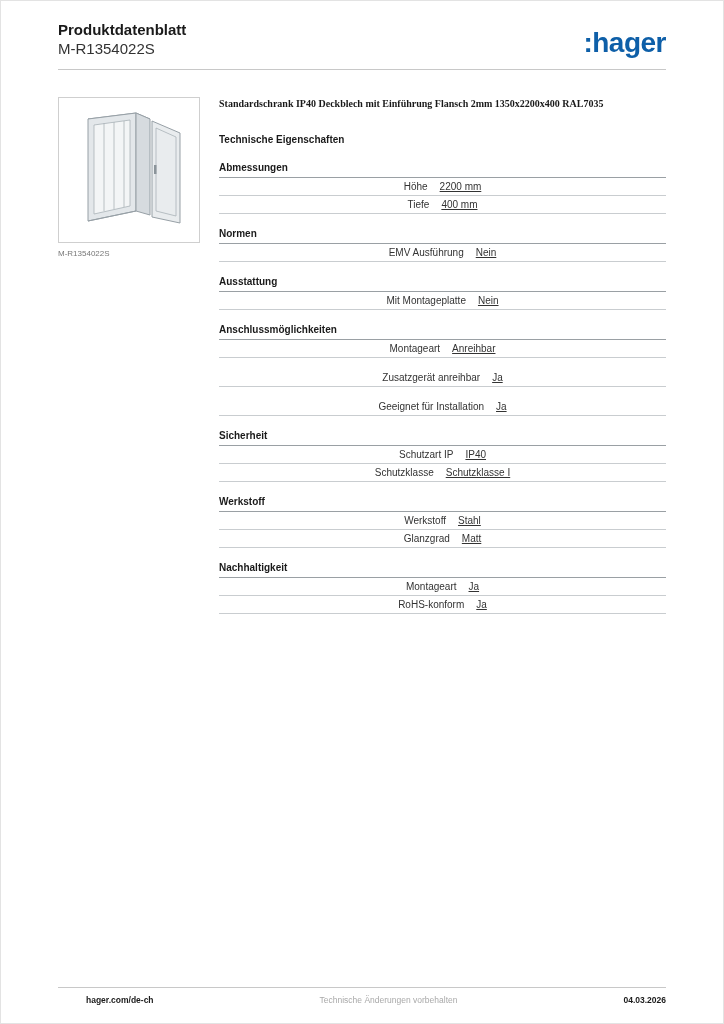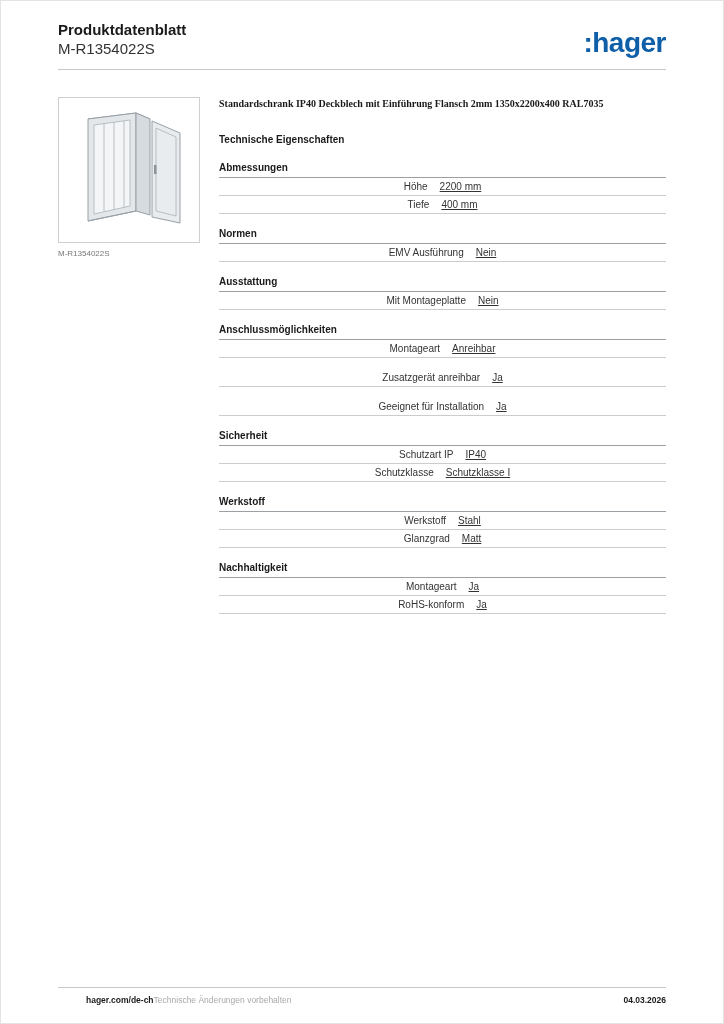--- a/index.html
+++ b/index.html
@@ -114,21 +114,21 @@
     bottom: 18px;
   }
   .footer-rule { border-bottom: 1px solid #c8c8c8; margin-bottom: 7px; }
   .footer-row {
     display: flex;
     justify-content: space-between;
     align-items: baseline;
     font-size: 8.5px;
   }
   .footer-left { font-weight: bold; color: #1a1a1a; text-decoration: none; margin-left: 28px; }
-  .footer-center { color: #a9a9a9; flex: 1; }
+  .footer-center { color: #a9a9a9; flex: 1; text-align: center; }
   .footer-right { font-weight: bold; color: #1a1a1a; }
 </style>
 </head>
 <body>
 
 <div class="page">
 
   <div class="header">
     <div class="header-titles">
       <div class="doc-type">Produktdatenblatt</div>

